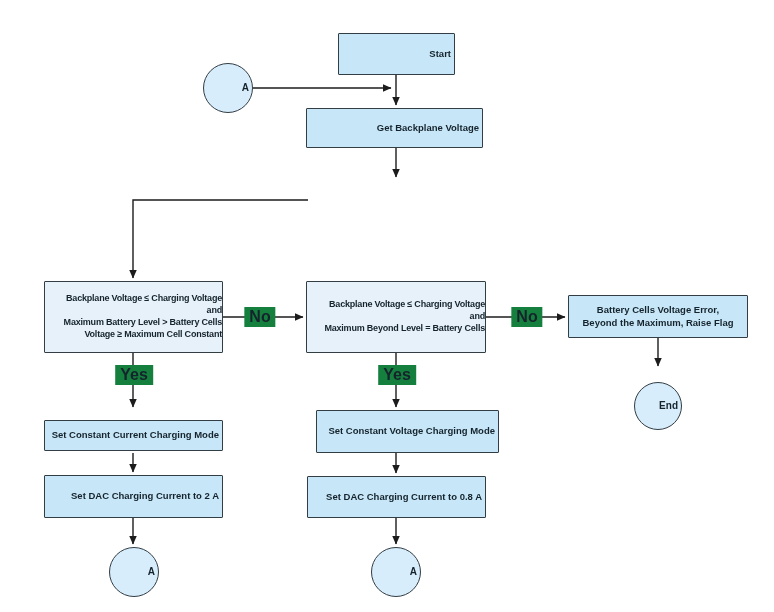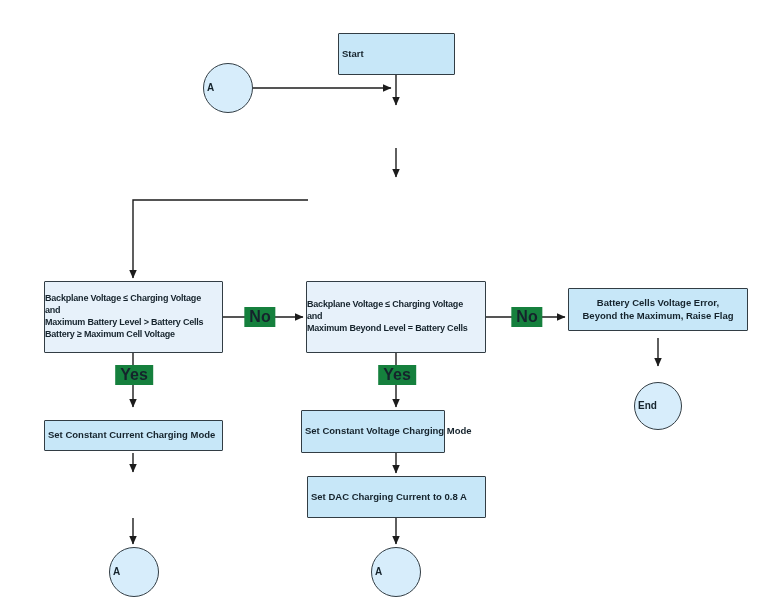--- a/index.html
+++ b/index.html
@@ -4,21 +4,21 @@
 <style>
   html,body{margin:0;padding:0;background:#ffffff;}
   .canvas{
     position:relative;width:774px;height:612px;background:#ffffff;
     font-family:"Liberation Sans",sans-serif;overflow:hidden;
   }
   svg.edges{position:absolute;left:0;top:0;width:774px;height:612px;}
   .node{
     position:absolute;box-sizing:border-box;
     border:1.6px solid #323d44;background:#c7e7f8;color:#15232c;
-    display:flex;flex-direction:column;align-items:flex-start;justify-content:center;
+    display:flex;flex-direction:column;align-items:flex-end;justify-content:center;
     text-align:center;font-weight:700;font-size:9.5px;line-height:1.32;
     border-radius:1px;
   }
   .node.decision{background:#e7f1fa;font-size:9px;}
   .node.circle{border-radius:50%;background:#d7edfb;font-size:10px;}
   .node .line{display:block;white-space:nowrap;letter-spacing:-0.2px;}
   .node .lbl{display:block;white-space:nowrap;padding:0 3px;}
   .node .lbl.wrap{white-space:normal;padding:0 10px;}
   .edge-label{
     position:absolute;transform:translate(-50%,-50%);
@@ -60,49 +60,55 @@
   <div class="edge-label" style="left:397px;top:375px">Yes</div>
 
   <div class="node" style="left:338px;top:33px;width:117px;height:42px">
     <span class="lbl">Start</span>
   </div>
 
   <div class="node circle" style="left:203px;top:63px;width:50px;height:50px">
     <span class="lbl">A</span>
   </div>
 
+  <div class="node" style="left:306px;top:108px;width:177px;height:40px">
+    <span class="lbl">Get Backplane Voltage</span>
+  </div>
 
 
   <div class="node decision" style="left:44px;top:281px;width:179px;height:72px">
     <span class="line">Backplane Voltage ≤ Charging Voltage</span>
     <span class="line">and</span>
     <span class="line">Maximum Battery Level &gt; Battery Cells</span>
-    <span class="line">Battery ≥ Maximum Cell Voltage</span>
+    <span class="line">Voltage ≥ Maximum Cell Constant</span>
   </div>
 
   <div class="node decision" style="left:306px;top:281px;width:180px;height:72px">
     <span class="line">Backplane Voltage ≤ Charging Voltage</span>
     <span class="line">and</span>
     <span class="line">Maximum Beyond Level = Battery Cells</span>
   </div>
 
-  <div class="node" style="left:568px;top:288px;width:180px;height:43px">
+  <div class="node" style="left:568px;top:295px;width:180px;height:43px">
     <span class="lbl wrap">Battery Cells Voltage Error, Beyond the Maximum, Raise Flag</span>
   </div>
 
   <div class="node circle" style="left:634px;top:382px;width:48px;height:48px">
     <span class="lbl">End</span>
   </div>
 
   <div class="node" style="left:44px;top:420px;width:179px;height:31px">
     <span class="lbl">Set Constant Current Charging Mode</span>
   </div>
 
+  <div class="node" style="left:44px;top:475px;width:179px;height:43px">
+    <span class="lbl">Set DAC Charging Current to 2 A</span>
+  </div>
 
-  <div class="node" style="left:301px;top:410px;width:144px;height:43px">
+  <div class="node" style="left:316px;top:410px;width:183px;height:43px">
     <span class="lbl">Set Constant Voltage Charging Mode</span>
   </div>
 
   <div class="node" style="left:307px;top:476px;width:179px;height:42px">
     <span class="lbl">Set DAC Charging Current to 0.8 A</span>
   </div>
 
   <div class="node circle" style="left:109px;top:547px;width:50px;height:50px">
     <span class="lbl">A</span>
   </div>

